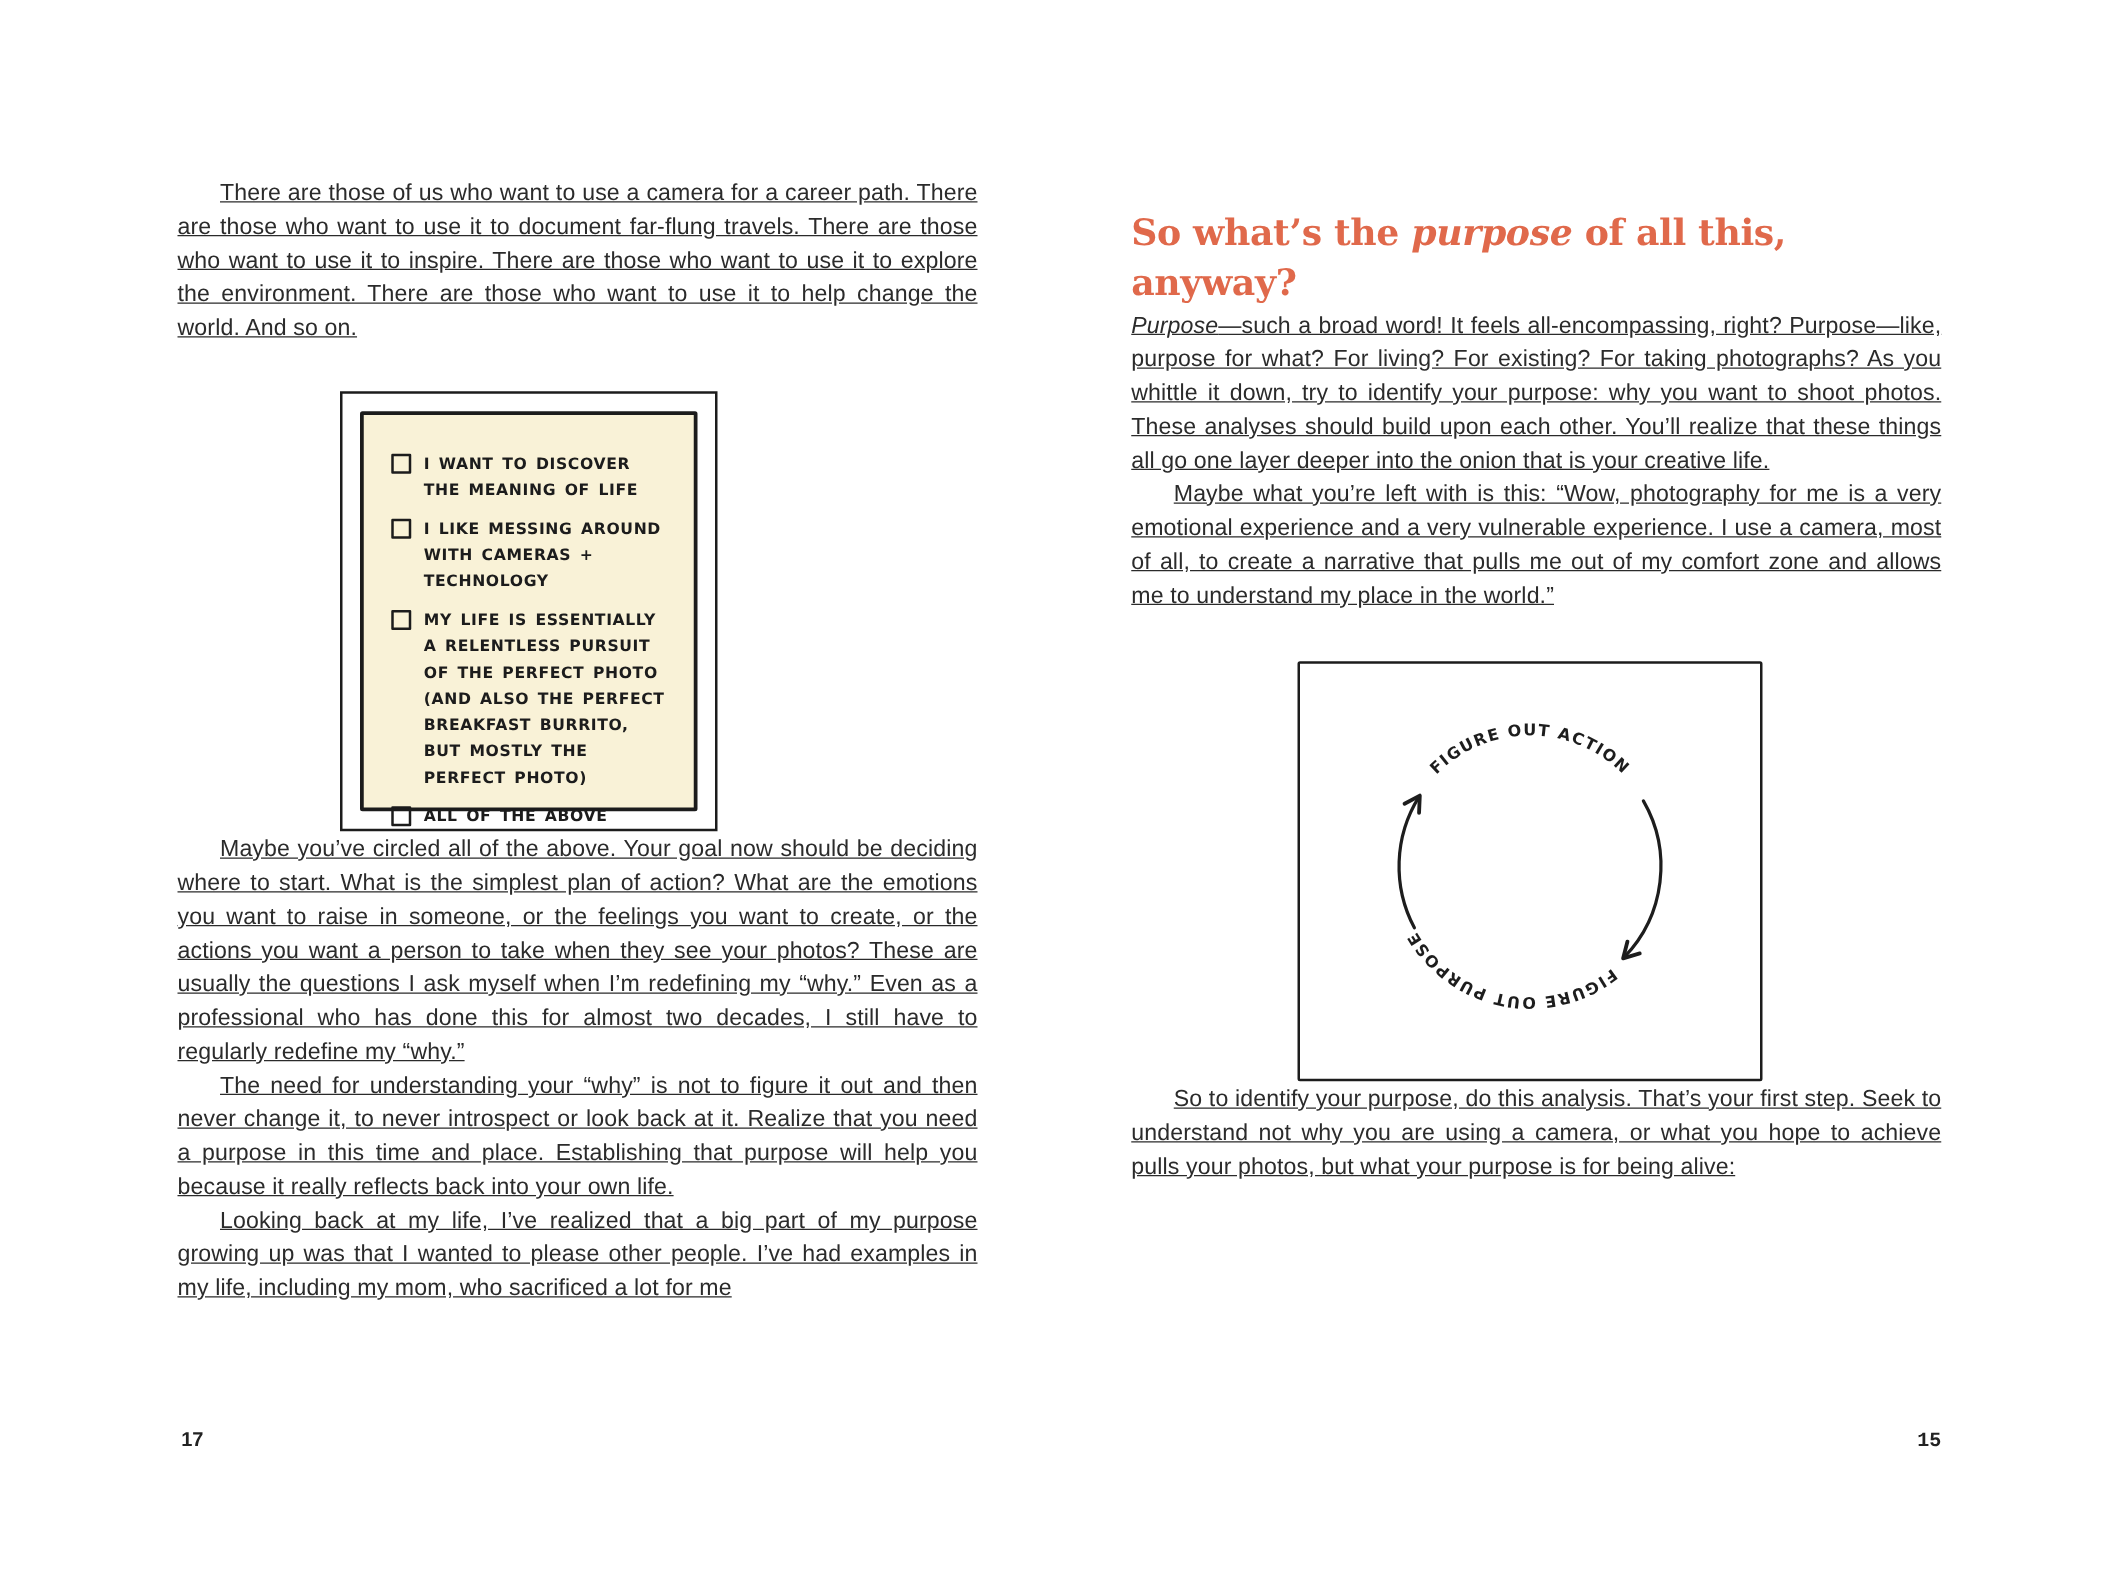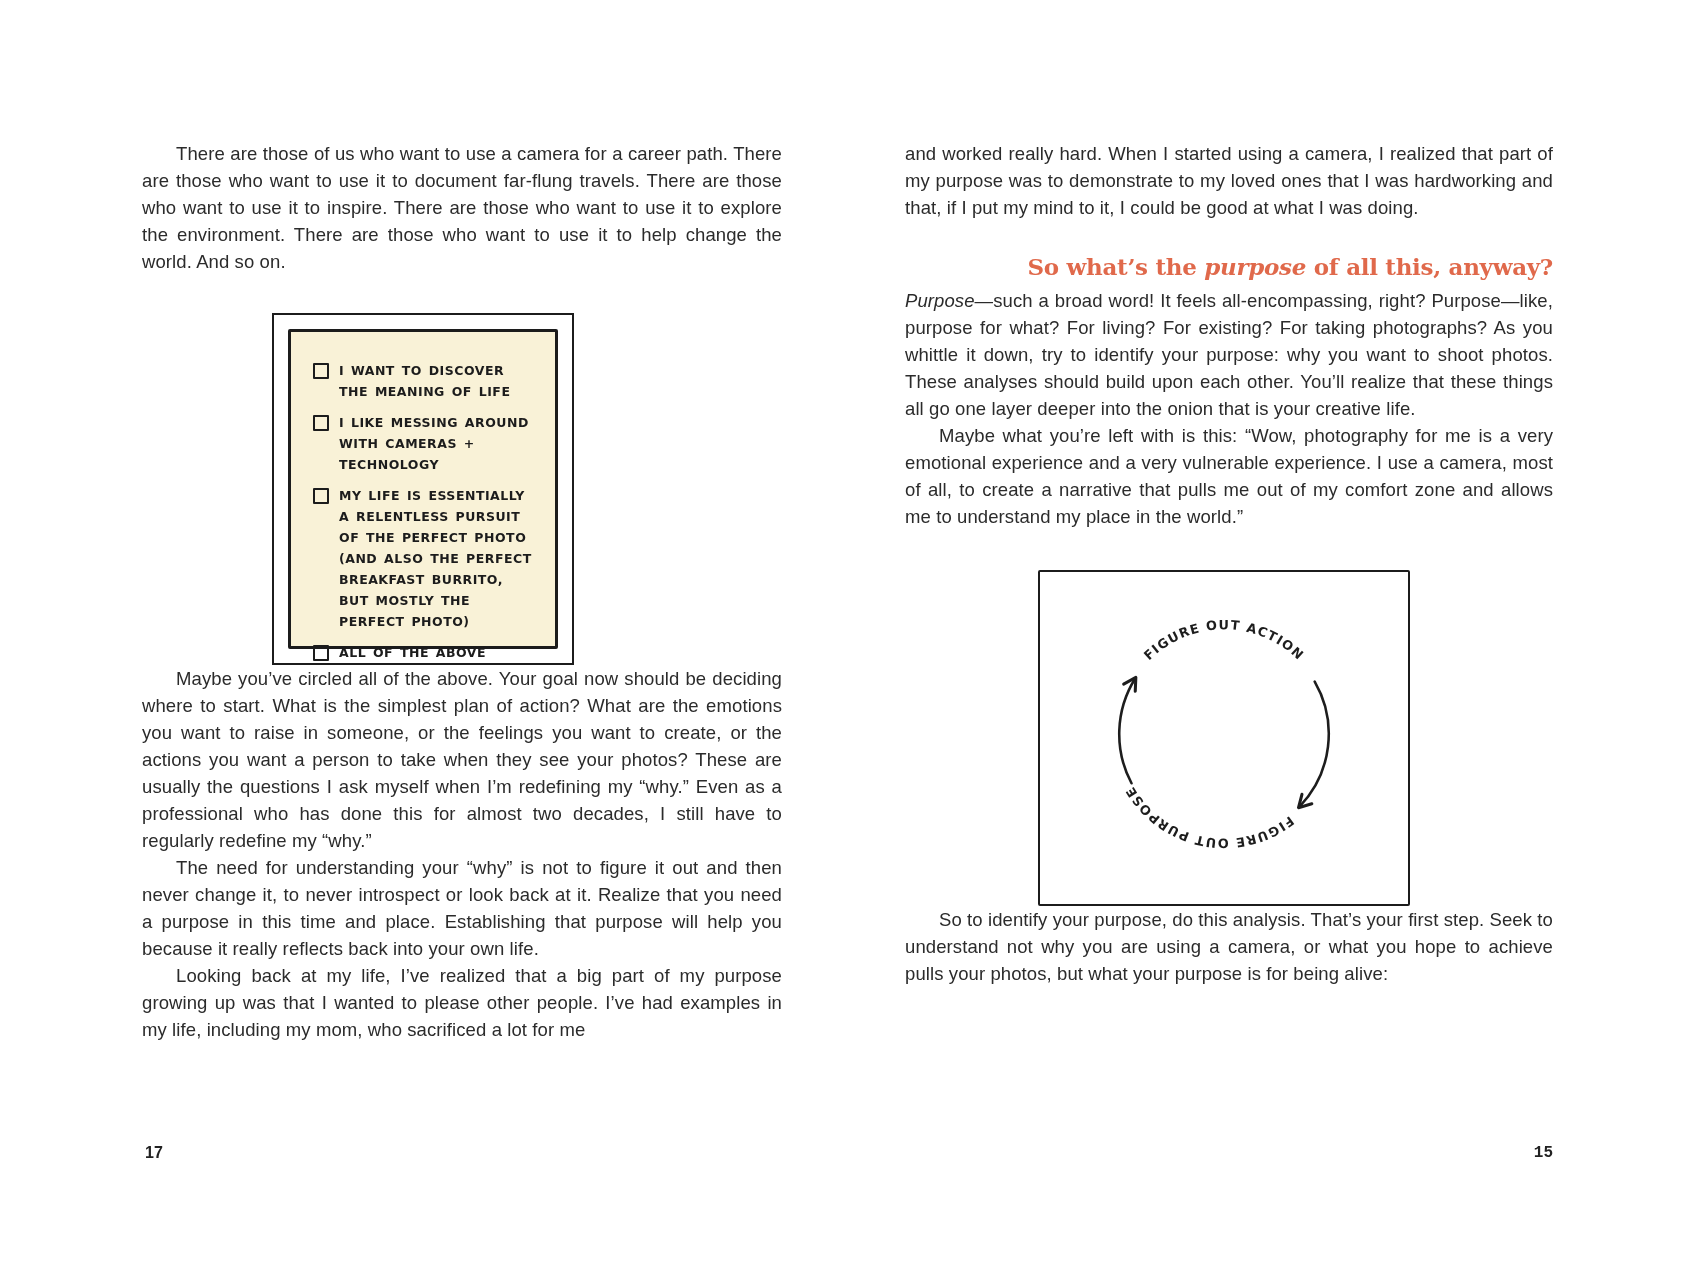--- a/index.html
+++ b/index.html
@@ -2,40 +2,40 @@
 <html><head>
 <meta charset="utf-8">
 <style>
   html,body{margin:0;padding:0;background:#ffffff;}
   .spread{position:relative;width:1698px;height:1266px;background:#ffffff;overflow:hidden;
           font-family:"Liberation Sans",sans-serif;color:#2b2b2b;}
   .page{position:absolute;top:140px;}
   .page.left{left:142px;width:640px;}
   .page.right{left:905px;width:648px;}
 
-  p.body{margin:0;font-size:18.5px;line-height:27px;text-align:justify;letter-spacing:.1px;color:#2b2b2b;}
+  p.body{margin:0;font-size:18.5px;line-height:27px;text-align:justify;letter-spacing:.1px;color:#2b2b2b;text-decoration:underline;}
   p.body.indent{text-indent:34px;}
   .mt-36{margin-top:36px;}
   .mt-28{margin-top:28px;}
   .mt-30{margin-top:30px;}
 
   
   figure.note{margin:38px 0 0 130px;width:302px;height:352px;position:relative;
               background:#ffffff;border:2px solid #1c1c1c;border-radius:0;box-sizing:border-box;}
   .note-inner{position:absolute;top:14px;left:14px;right:14px;bottom:14px;
               background:#f9f2d7;border:3px solid #1c1c1c;border-radius:2px;
               padding:28px 20px 16px 22px;box-sizing:border-box;}
   .check-item{display:grid;grid-template-columns:26px 1fr;margin-bottom:10px;
               font-family:"DejaVu Sans",sans-serif;font-weight:700;font-size:12.5px;
               line-height:21px;letter-spacing:.5px;word-spacing:2px;color:#1c1c1c;}
   .checkbox{width:12px;height:12px;border:2.5px solid #1c1c1c;border-radius:1px;margin-top:3px;}
 
   
   h2.heading{margin:26px 0 0 0;font-family:"DejaVu Serif",serif;font-weight:700;
-             font-size:23px;line-height:40px;color:#e0694b;letter-spacing:-.3px;text-align:right;}
+             font-size:29px;line-height:40px;color:#e0694b;letter-spacing:-.3px;}
   h2.heading em{font-style:italic;}
 
   em.lead{font-style:italic;}
 
   
   figure.diagram{margin:40px 0 0 133px;width:372px;height:336px;position:relative;
                  border:2.5px solid #1c1c1c;border-radius:2px;box-sizing:border-box;background:#fff;}
   figure.diagram svg{display:block;width:100%;height:100%;}
   .arc{fill:none;stroke:#1d1d1d;stroke-width:2.6;stroke-linecap:round;}
   .arc-label{font-family:"DejaVu Sans",sans-serif;font-weight:700;font-size:13px;
@@ -73,21 +73,20 @@
         </div>
       </div>
     </figure>
 
     <p class="body indent mt-36">Maybe you’ve circled all of the above. Your goal now should be deciding where to start. What is the simplest plan of action? What are the emotions you want to raise in someone, or the feelings you want to create, or the actions you want a person to take when they see your photos? These are usually the questions I ask myself when I’m redefining my “why.” Even as a professional who has done this for almost two decades, I still have to regularly redefine my “why.”</p>
     <p class="body indent">The need for understanding your “why” is not to figure it out and then never change it, to never introspect or look back at it. Realize that you need a purpose in this time and place. Establishing that purpose will help you because it really reflects back into your own life.</p>
     <p class="body indent">Looking back at my life, I’ve realized that a big part of my purpose growing up was that I wanted to please other people. I’ve had examples in my life, including my mom, who sacrificed a lot for me</p>
   </section>
 
   <section class="page right">
-    <p class="body">and worked really hard. When I started using a camera, I realized that part of my purpose was to demonstrate to my loved ones that I was hardworking and that, if I put my mind to it, I could be good at what I was doing.</p>
 
     <h2 class="heading">
       <span>So what’s the </span><em>purpose</em><span> of all this, anyway?</span>
     </h2>
 
     <p class="body mt-28">
       <em class="lead">Purpose</em><span>—such a broad word! It feels all-encompassing, right? Purpose—like, purpose for what? For living? For existing? For taking photographs? As you whittle it down, try to identify your purpose: why you want to shoot photos. These analyses should build upon each other. You’ll realize that these things all go one layer deeper into the onion that is your creative life.</span>
     </p>
 
     <p class="body indent">Maybe what you’re left with is this: “Wow, photography for me is a very emotional experience and a very vulnerable experience. I use a camera, most of all, to create a narrative that pulls me out of my comfort zone and allows me to understand my place in the world.”</p>

